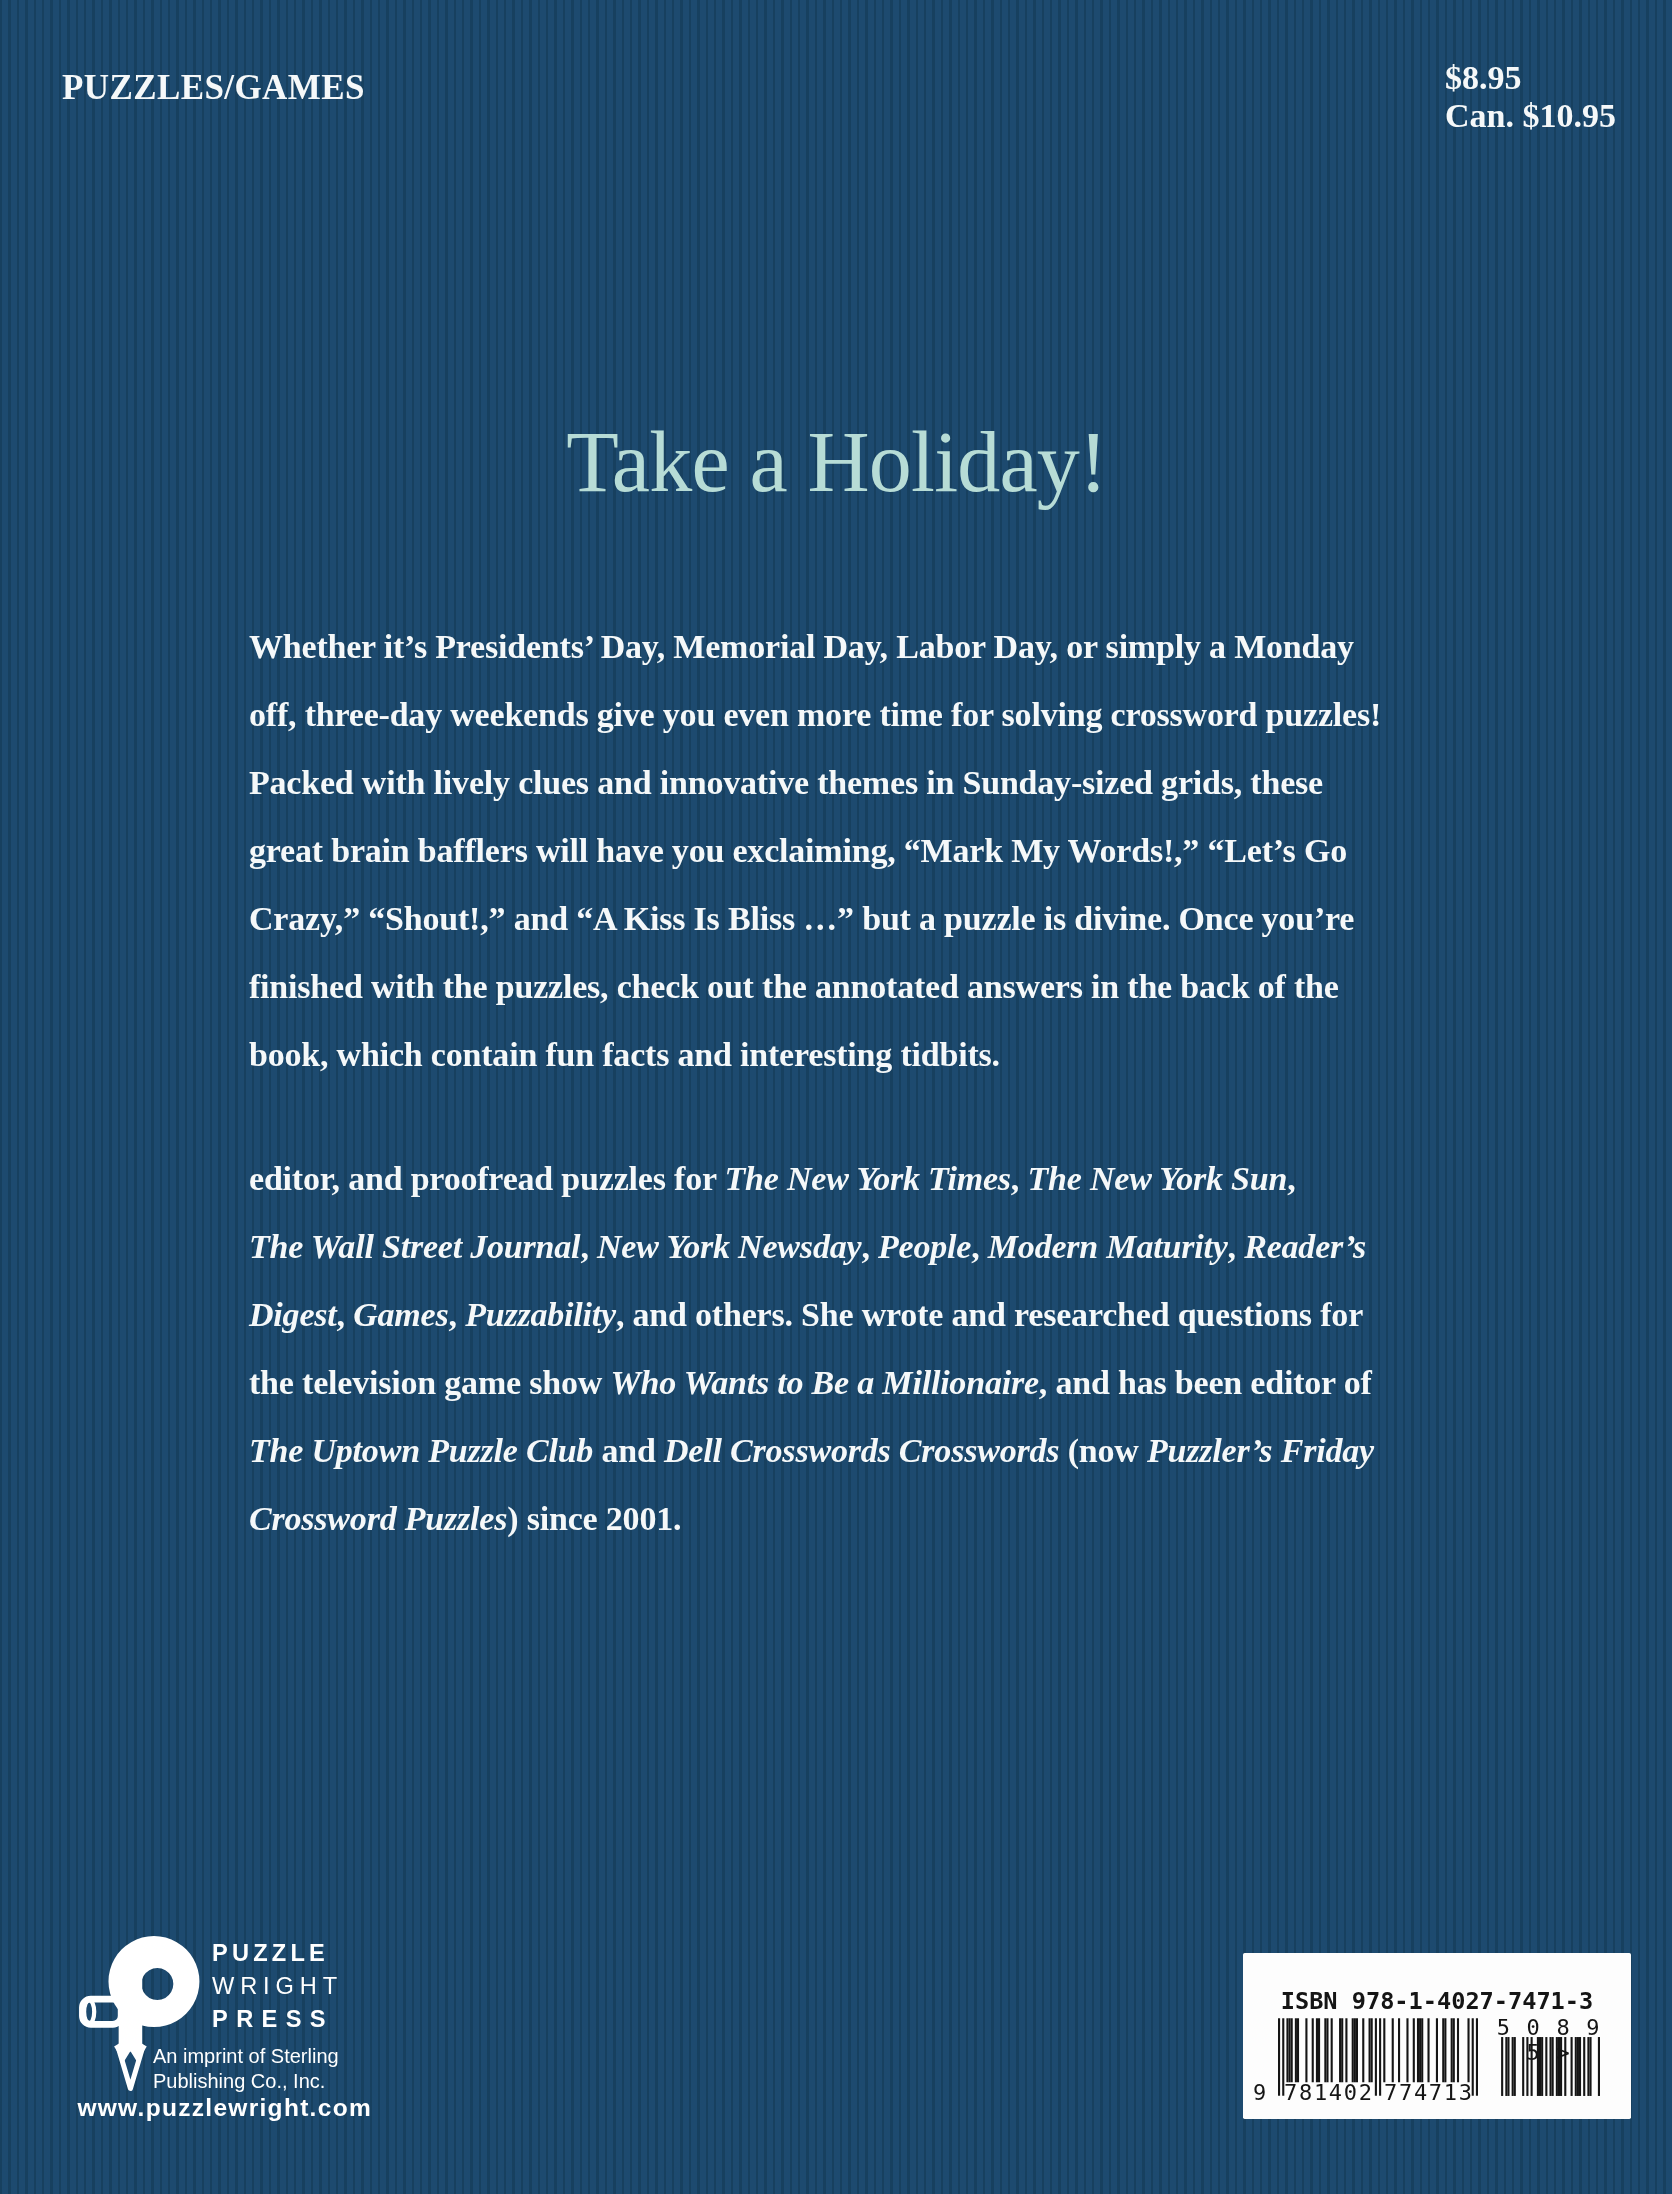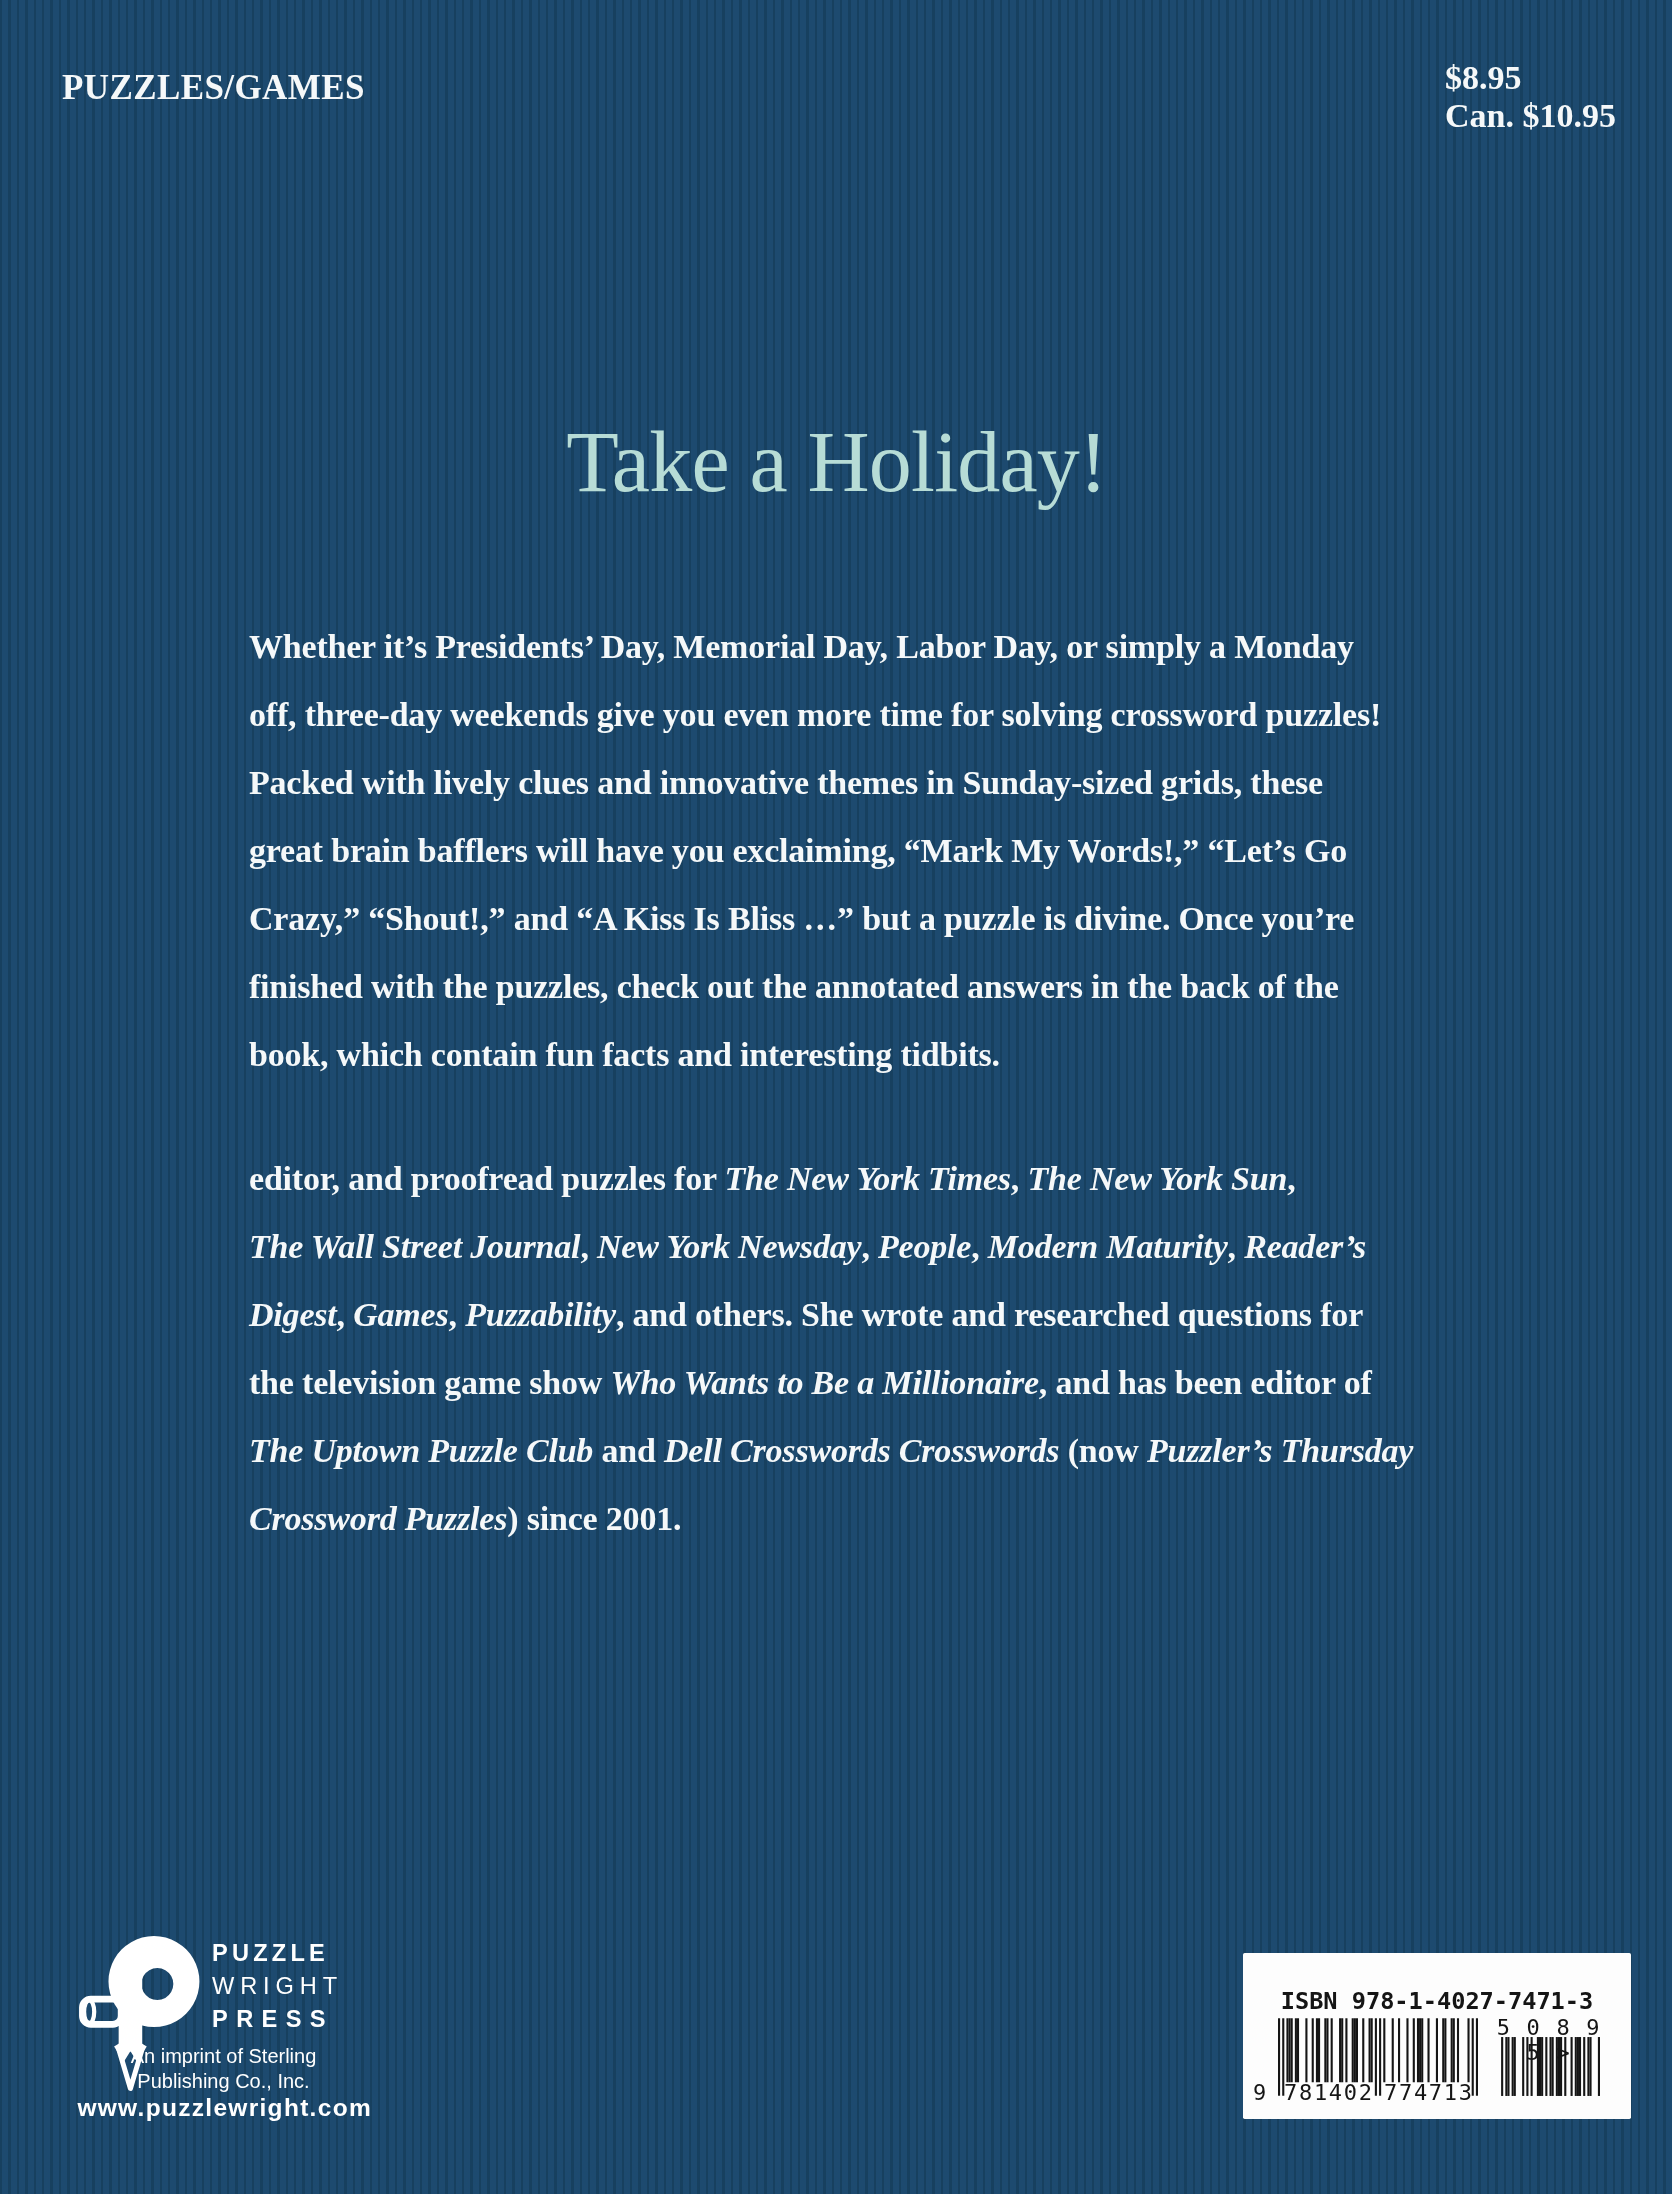--- a/index.html
+++ b/index.html
@@ -45,21 +45,21 @@
   .line i{font-style:italic;}
 
   
   .publisher{position:absolute;left:74px;top:1934px;width:321px;height:203px;
     font-family:"Liberation Sans", sans-serif;}
   .pencil{position:absolute;left:0;top:0;}
   .logo-words{position:absolute;left:138px;top:3.4px;font-size:23.6px;line-height:33px;color:#fff;}
   .logo-word1{font-weight:700;letter-spacing:4.2px;}
   .logo-word2{font-weight:400;letter-spacing:5.9px;}
   .logo-word3{font-weight:700;letter-spacing:8.4px;}
-  .imprint{position:absolute;left:50px;top:110px;width:199px;text-align:center;
+  .imprint{position:absolute;left:79px;top:110px;width:199px;
     font-size:20px;line-height:24.5px;font-weight:400;color:#fff;}
   .website{position:absolute;left:3.4px;top:160px;font-size:24.5px;font-weight:700;
     letter-spacing:1.3px;color:#fff;}
 
   
   .barcode-box{position:absolute;left:1243px;top:1953px;width:388px;height:166px;
     background:var(--barcode-bg);border-radius:1.7px;color:var(--barcode-ink);
     font-family:"DejaVu Sans Mono", monospace;}
   .isbn-label{position:absolute;left:0;top:34px;width:100%;text-align:center;
     font-size:23.6px;font-weight:700;letter-spacing:0px;}
@@ -95,21 +95,21 @@
         <div class="line"><span>great brain bafflers will have you exclaiming, “Mark My Words!,” “Let’s Go</span></div>
         <div class="line"><span>Crazy,” “Shout!,” and “A Kiss Is Bliss …” but a puzzle is divine. Once you’re</span></div>
         <div class="line"><span>finished with the puzzles, check out the annotated answers in the back of the</span></div>
         <div class="line"><span>book, which contain fun facts and interesting tidbits.</span></div>
       </div>
     <div class="para">
         <div class="line"><span>editor, and proofread puzzles for </span><i>The New York Times</i><span>, </span><i>The New York Sun</i><span>,</span></div>
         <div class="line"><i>The Wall Street Journal</i><span>, </span><i>New York Newsday</i><span>, </span><i>People</i><span>, </span><i>Modern Maturity</i><span>, </span><i>Reader’s</i></div>
         <div class="line"><i>Digest</i><span>, </span><i>Games</i><span>, </span><i>Puzzability</i><span>, and others. She wrote and researched questions for</span></div>
         <div class="line"><span>the television game show </span><i>Who Wants to Be a Millionaire</i><span>, and has been editor of</span></div>
-        <div class="line"><i>The Uptown Puzzle Club</i><span> and </span><i>Dell Crosswords Crosswords</i><span> (now </span><i>Puzzler’s Thursday</i></div>
+        <div class="line"><i>The Uptown Puzzle Club</i><span> and </span><i>Dell Crosswords Crosswords</i><span> (now </span><i>Puzzler’s Friday</i></div>
         <div class="line"><i>Crossword Puzzles</i><span>) since 2001.</span></div>
       </div>
   </section>
 
   <div class="publisher">
     <svg class="pencil" width="128" height="159" viewBox="0 0 152 188" aria-hidden="true">
       <path fill="#ffffff" fill-rule="evenodd" d="M95,2 a54,54 0 1,1 -0.1,0 Z M99,40 a19,19 0 1,1 -0.1,0 Z"></path>
       <rect x="53" y="42" width="28" height="96" fill="#ffffff"></rect>
       <rect x="10" y="77" width="46" height="30" rx="10" fill="none" stroke="#ffffff" stroke-width="8"></rect>
       <ellipse cx="18" cy="92" rx="6" ry="14" fill="none" stroke="#ffffff" stroke-width="5"></ellipse>

